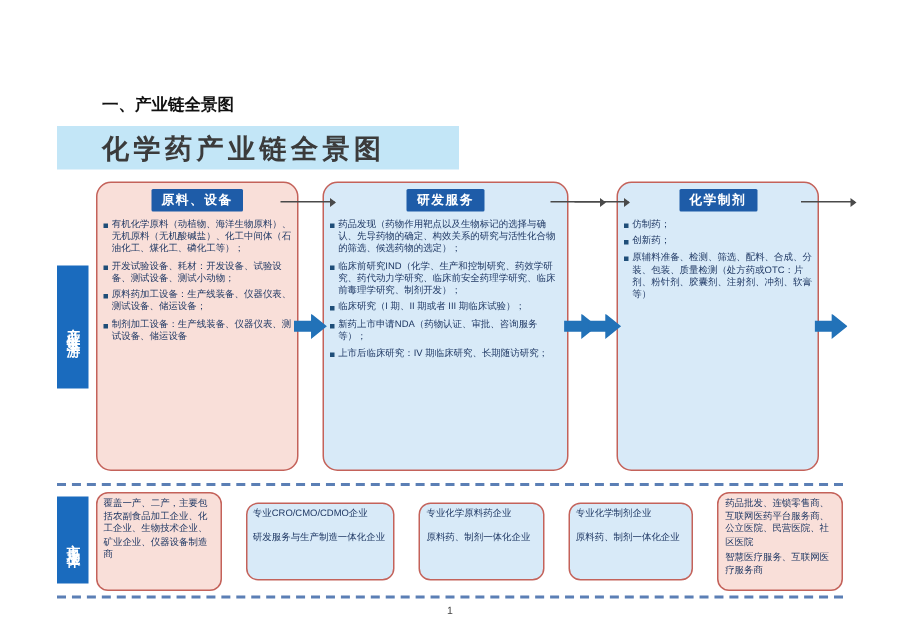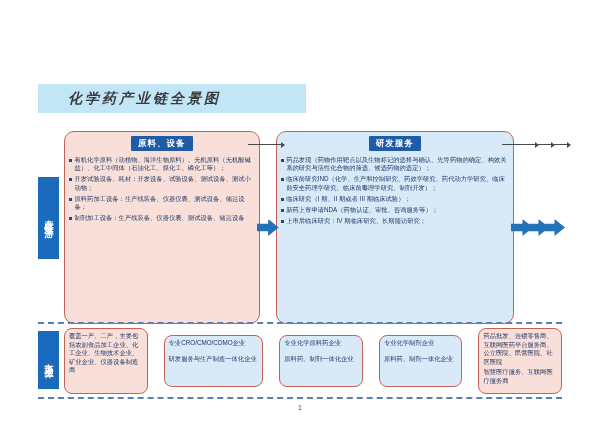--- a/index.html
+++ b/index.html
@@ -4,30 +4,30 @@
 <style>
   html,body{margin:0;padding:0;background:#e8e8e8;}
   .page{
     position:relative; width:600px; height:424px; background:#ffffff;
     font-family:"Liberation Sans","DejaVu Sans",sans-serif; overflow:hidden;
     margin:0 auto;
   }
   .heading{position:absolute; left:68px; top:62px; font-size:11px; font-weight:bold; color:#111;}
   .banner{position:absolute; left:38px; top:84px; width:268px; height:29px; background:#C3E6F7;
     display:flex; align-items:center; padding-left:30px; box-sizing:border-box;}
-  .banner-title{font-size:14px; font-weight:bold; color:#3b3b3b; letter-spacing:3px; white-space:nowrap;font-style:italic;}
+  .banner-title{font-size:18px; font-weight:bold; color:#3b3b3b; letter-spacing:3px; white-space:nowrap;}
 
   .rail{position:absolute; left:38px; width:21px; background:#1A6BBE; color:#fff;
     display:flex; align-items:center; justify-content:center;
     writing-mode:vertical-lr; text-orientation:upright;
     font-size:9px; font-weight:bold; letter-spacing:2px;}
   .rail-top{top:177px; height:82px;}
   .rail-bottom{top:331px; height:58px;}
 
-  #columns-row{position:absolute; left:64px; top:131px; width:498px; height:193px; display:flex;}
+  #columns-row{position:absolute; left:64px; top:121px; width:498px; height:193px; display:flex;}
   #columns-row > :nth-child(3){flex:1.22;align-items:center;}
   .chain-col{flex:1; border:1.5px solid #C4625A; border-radius:10px; box-sizing:border-box;
     overflow:hidden; position:relative; display:flex; flex-direction:column; min-width:0;}
   .chain-col.pink{background:#F9DFD9;}
   .chain-col.blue{background:#D8EAF8;}
   .col-header{margin:4px auto 2px; background:#1E5CA8; color:#fff; font-size:8.5px; font-weight:bold;
     padding:2px 7px; text-align:center; white-space:pre-line; line-height:1.25; letter-spacing:1px;
     border-radius:1px; flex:none; max-width:90%;}
   .col-body{padding:3px 3px 3px 4px; flex:1; min-height:0;}
   .bullet{display:flex; margin-bottom:3px;}
@@ -59,20 +59,21 @@
   .mline{line-height:1.35; margin-bottom:2px;}
   .mbox.blue .mline{margin-bottom:7px;}
   .mgap{flex:none; width:16px;}
 
   .page-number{position:absolute; bottom:13px; left:0; right:0; text-align:center; font-size:7px; color:#444;}
 </style>
 </head>
 <body>
 
 <div class="page">
+  <div class="heading">一、产业链全景图</div>
   <div class="banner">
     <span class="banner-title">化学药产业链全景图</span>
   </div>
 
   <div class="rail rail-top">产业链上下游</div>
   <div id="columns-row">
       <div class="chain-col pink">
         <div class="col-header">原料、设备</div>
         <div class="col-body">
           <div class="bullet">
@@ -123,20 +124,37 @@
         </div>
       </div>
       <div class="arrow-gap">
         <div class="connector"></div>
         <div class="big-arrow"></div>
       </div>
       <div class="arrow-gap">
         <div class="connector"></div>
         <div class="big-arrow"></div>
       </div>
+      <div class="chain-col blue">
+        <div class="col-header">化学制剂</div>
+        <div class="col-body">
+          <div class="bullet">
+            <span class="sq"></span>
+            <span class="btxt">仿制药；</span>
+          </div>
+          <div class="bullet">
+            <span class="sq"></span>
+            <span class="btxt">创新药；</span>
+          </div>
+          <div class="bullet">
+            <span class="sq"></span>
+            <span class="btxt">原辅料准备、检测、筛选、配料、合成、分装、包装、质量检测（处方药或OTC：片剂、粉针剂、胶囊剂、注射剂、冲剂、软膏等）</span>
+          </div>
+        </div>
+      </div>
       <div class="arrow-gap">
         <div class="connector"></div>
         <div class="big-arrow"></div>
       </div>
     </div>
 
   <div class="dashed dashed-1"></div>
   <div class="rail rail-bottom">市场主体</div>
   <div id="market-row-boxes">
       <div class="mbox pink">

